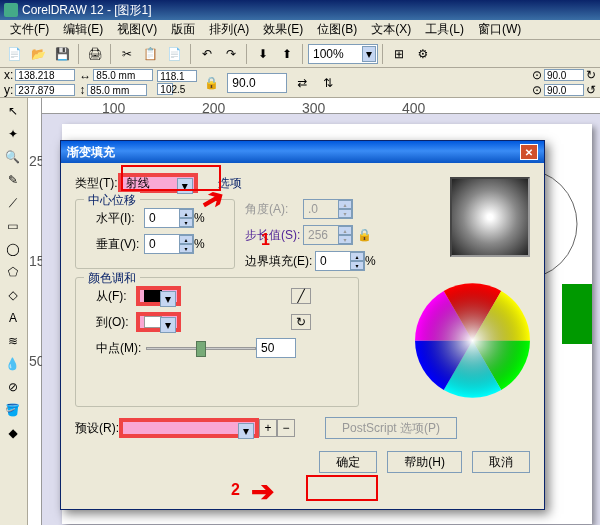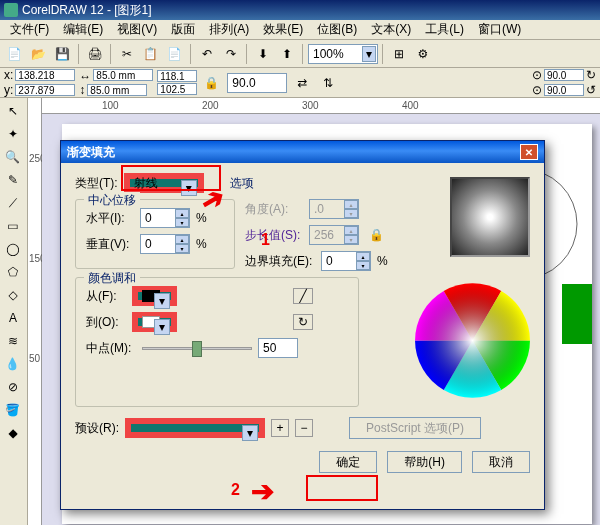--- a/index.html
+++ b/index.html
@@ -18,37 +18,37 @@
 .sidebar{position:absolute;left:0;top:98px;width:28px;background:#ece9d8;display:flex;flex-direction:column;gap:1px;padding:2px;border-right:1px solid #aca899;height:427px}
 .sbtn{width:22px;height:22px;border:1px solid transparent;display:flex;align-items:center;justify-content:center;cursor:pointer;flex-shrink:0}
 .ruler-h{position:absolute;left:42px;top:98px;right:0;height:16px;background:#fff;border-bottom:1px solid #999;font-size:9px}
 .ruler-v{position:absolute;left:28px;top:98px;width:14px;bottom:0;background:#fff;border-right:1px solid #999;font-size:9px}
 .canvas{position:absolute;left:42px;top:114px;right:0;bottom:0;background:#dde;overflow:hidden}
 .page{position:absolute;left:20px;top:10px;width:530px;height:400px;background:#fff;box-shadow:3px 3px 6px rgba(0,0,0,.4)}
 .dialog{position:absolute;left:60px;top:140px;width:485px;height:370px;background:#ece9d8;border:1px solid #0a246a;box-shadow:4px 4px 10px rgba(0,0,0,.5)}
 .dlg-title{height:22px;background:linear-gradient(to bottom,#0058dd,#3a8cf5 45%,#0a55c5);color:#fff;display:flex;align-items:center;padding:0 6px;justify-content:space-between;font-weight:bold}
 .dlg-close{width:18px;height:16px;background:#d0502c;border:1px solid #fff;color:#fff;display:flex;align-items:center;justify-content:center;font-size:10px;cursor:pointer}
 .dlg-body{padding:10px 14px;position:relative}
-.row{display:flex;align-items:center;gap:6px;margin-bottom:6px}
+.row{display:flex;align-items:center;margin-bottom:6px}
 .lbl{color:#000}
-.combo{border:6px solid #ef4444;background:#0f766e;height:20px;display:flex;align-items:center;padding:0 4px;position:relative}
+.combo{border:4px solid #ef4444;background:#f9a8d4;height:20px;display:flex;align-items:center;padding:0 4px;position:relative}
 .combo .arr{position:absolute;right:1px;top:1px;width:16px;height:16px;background:#c5d6f2;border:1px solid #7f9db9;display:flex;align-items:center;justify-content:center}
 .spin{border:1px solid #7f9db9;background:#fff;height:20px;width:50px;display:flex;align-items:center;padding:0 4px;position:relative}
 .spin .spbtn{position:absolute;right:0;top:0;width:14px;height:18px;display:flex;flex-direction:column}
 .spin .spbtn div{flex:1;background:#c5d6f2;border:1px solid #7f9db9;font-size:6px;display:flex;align-items:center;justify-content:center}
 .spin.disabled{background:#ece9d8;color:#999}
-.group{border:1px solid #c0c0b0;border-radius:3px;padding:8px 10px 6px;margin-bottom:8px;position:relative}
+.group{border:1px solid #c0c0b0;border-radius:3px;padding:8px 20px 6px;margin-bottom:8px;position:relative}
 .group-title{position:absolute;top:-8px;left:8px;background:#ece9d8;padding:0 4px;color:#0a246a}
 .preview{position:absolute;right:14px;top:14px;width:80px;height:80px;border:2px inset #999;background:radial-gradient(circle at center,#fff 5%,#888 50%,#222 100%)}
 .colorwheel{position:absolute;right:14px;top:120px;width:115px;height:115px}
 .red-arrow{color:#e00;font-size:28px;font-weight:bold;position:absolute}
 .red-num{color:#e00;font-size:16px;font-weight:bold;position:absolute}
 .red-box{border:2px solid #e00;position:absolute}
 .btn{height:22px;padding:0 16px;border:1px solid #7f9db9;background:#ece9d8;cursor:pointer}
-.tick{position:absolute;font-size:10px;color:#555}
+.tick{position:absolute;font-size:14px;color:#555}
 .zoom-combo{width:70px;height:20px;border:1px solid #7f9db9;background:#fff;display:flex;align-items:center;padding:0 4px;position:relative}
 </style>
 </head>
 <body>
 
 <div class="titlebar">
   <span class="icon"></span>
   <span>CorelDRAW 12 - [图形1]</span>
 </div>
 
@@ -110,21 +110,21 @@
     <div class="coordrow">
         <span>↕</span>
         <span class="coordinput">85.0 mm</span>
       </div>
   </div>
   <div class="coord">
     <div class="coordrow">
         <span class="coordinput" style="width:40px">118.1</span>
       </div>
     <div class="coordrow">
-        <span class="coordinput" style="width:40px">102.5</span>
+        <span class="coordinput" style="width:16px">102.5</span>
       </div>
   </div>
   <div class="tbtn">🔒</div>
   <div class="spin" style="width:60px">
       <span>90.0</span>
     </div>
   <div class="tbtn">⇄</div>
   <div class="tbtn">⇅</div>
   <div style="flex:1"></div>
   <div class="coord">

